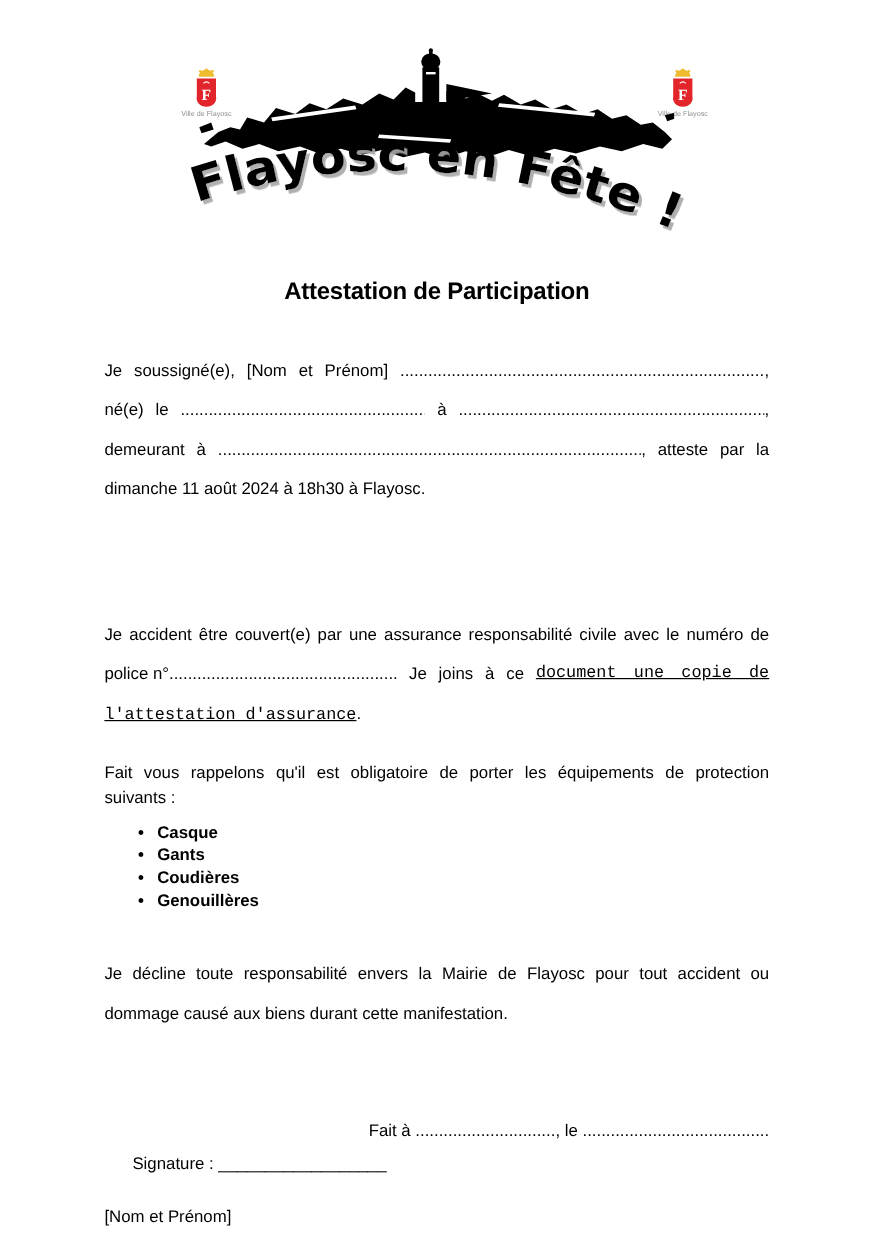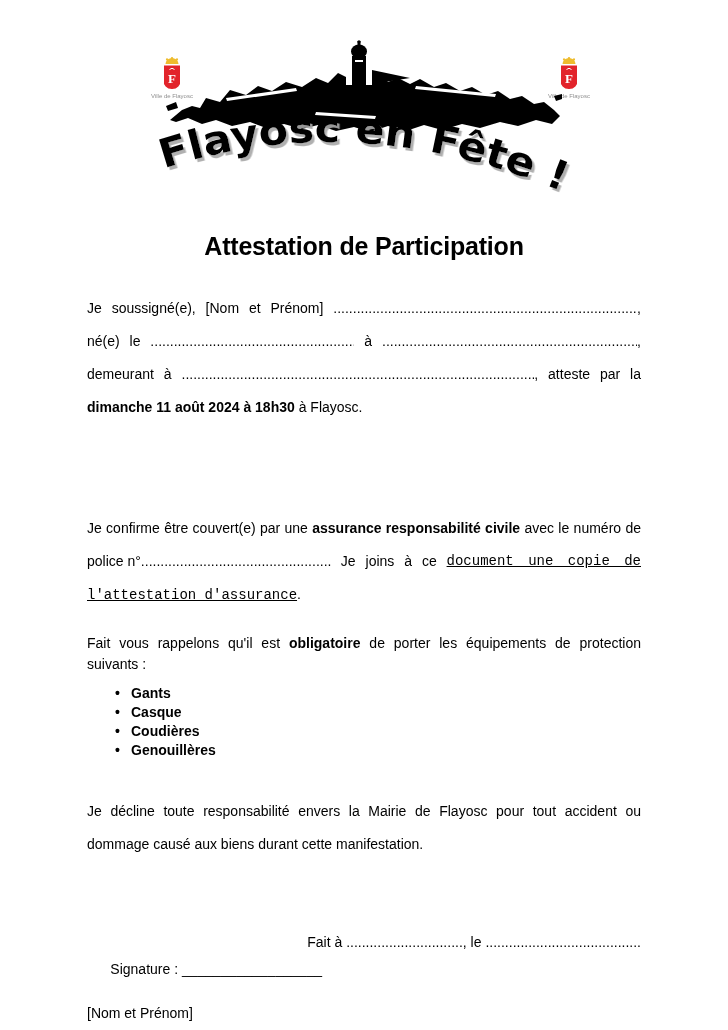--- a/index.html
+++ b/index.html
@@ -12,33 +12,33 @@
   .crest-left{left:146px;}
   .crest-right{left:543px;}
   .crest svg{display:block;margin:0 auto;}
   .crest-caption{font-size:6px;color:#8f8f8f;margin-top:1px;white-space:nowrap;}
 
   .silhouette{position:absolute;top:40px;left:50%;transform:translateX(-50%);}
   .logo-text-svg{position:absolute;top:110px;left:50%;transform:translateX(-50%);}
 
   
   .doc-title{position:absolute;top:232px;left:0;right:0;text-align:center;
-             font-size:25px;font-weight:bold;letter-spacing:-0.2px;}
+             font-size:20px;font-weight:bold;letter-spacing:-0.2px;}
 
   
   .block{position:absolute;left:87px;width:554px;font-size:14px;}
   .line{display:flex;line-height:33px;}
   .line .seg{white-space:pre;}
   .ld{flex:1 1 0;min-width:0;overflow:hidden;white-space:nowrap;}
   .ld4{flex:4 1 0;}
   .ld5{flex:5 1 0;}
   .jline{line-height:33px;text-align:justify;text-align-last:justify;}
   .lline{line-height:33px;}
   .tight .jline,.tight .lline{line-height:21px;}
-  .b{font-weight:bold;}
+  .b{font-weight:normal;}
   .u{text-decoration:underline;font-family:Liberation Mono, monospace;}
   .ws{word-spacing:6px;}
 
   .p1{top:292px;}
   .p2{top:512px;}
   .p3{top:633px;}
   .bullets{top:684px;}
   .p4{top:795px;}
   .fait{top:893px;text-align:right;}
   .sig{top:936px;}
@@ -138,21 +138,21 @@
       <span class="ld">............................................................................................................................................</span>
       <span class="seg ws">, atteste par la</span>
     </div>
     <div class="lline">
       <span class="b">dimanche 11 août 2024 à 18h30</span><span class="seg" style="white-space:pre"> à Flayosc.</span>
     </div>
   </div>
 
   <div class="block p2">
     <div class="jline">
-      <span>Je confirme être couvert(e) par une </span><span class="b">assurance responsabilité civile</span><span> avec le numéro de</span>
+      <span>Je accident être couvert(e) par une </span><span class="b">assurance responsabilité civile</span><span> avec le numéro de</span>
     </div>
     <div class="line">
       <span class="seg">police n°</span>
       <span class="ld">............................................................................................................................................</span>
       <span class="seg ws"> Je joins à ce </span>
       <span class="seg u ws">document une copie de</span>
     </div>
     <div class="lline">
       <span class="u">l'attestation d'assurance</span><span>.</span>
     </div>
@@ -160,22 +160,22 @@
 
   <div class="block p3 tight">
     <div class="jline">
       <span>Fait vous rappelons qu'il est </span><span class="b">obligatoire</span><span> de porter les équipements de protection</span>
     </div>
     <div class="lline">suivants :</div>
   </div>
 
   <div class="block bullets">
     <ul class="equip">
+      <li>Casque</li>
       <li>Gants</li>
-      <li>Casque</li>
       <li>Coudières</li>
       <li>Genouillères</li>
     </ul>
   </div>
 
   <div class="block p4">
     <div class="jline">Je décline toute responsabilité envers la Mairie de Flayosc pour tout accident ou</div>
     <div class="lline">dommage causé aux biens durant cette manifestation.</div>
   </div>
 

